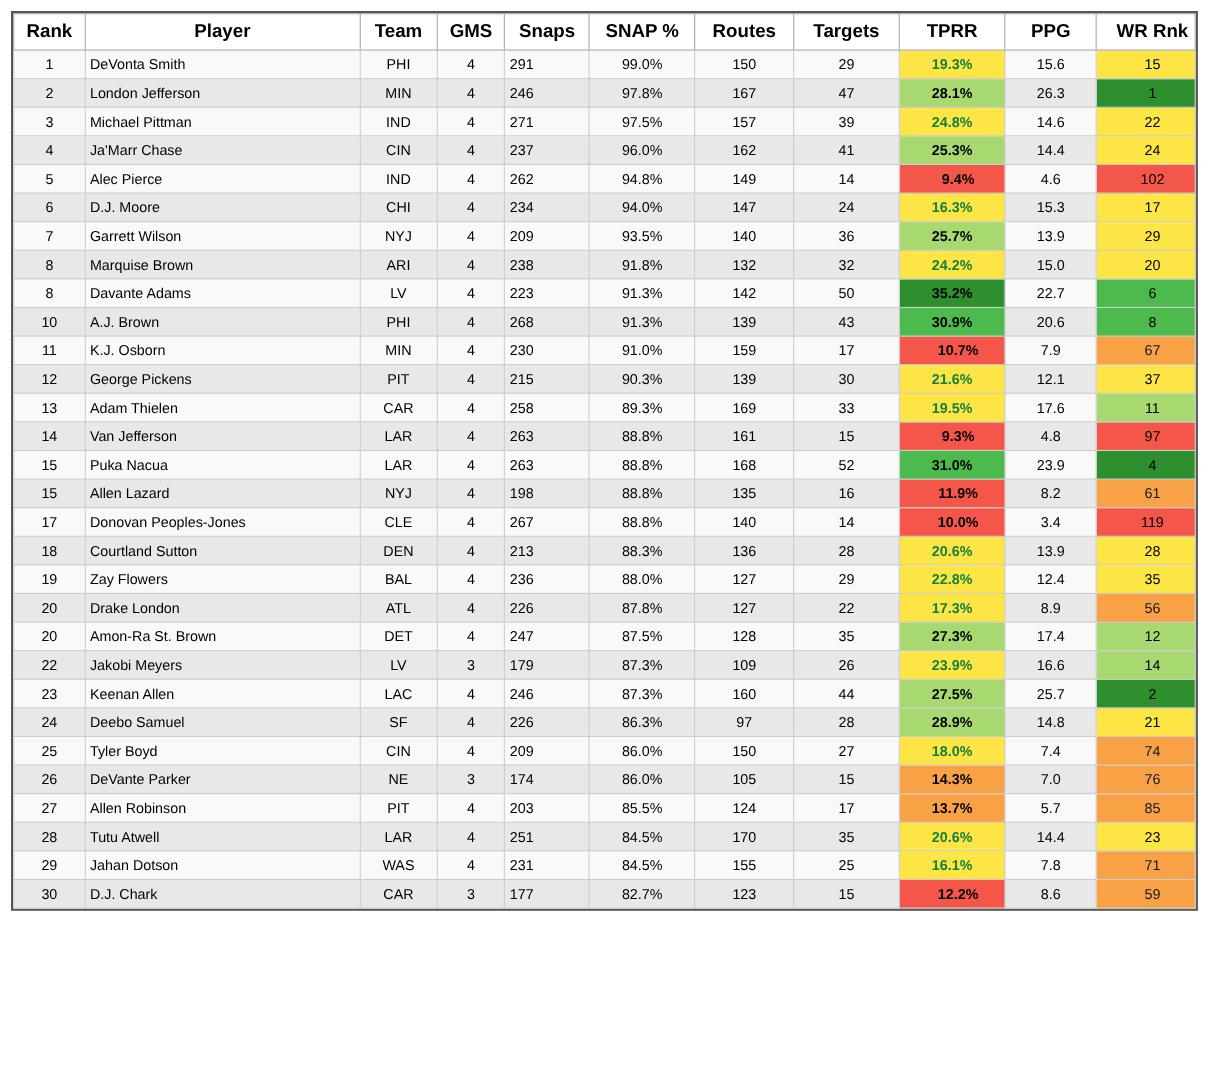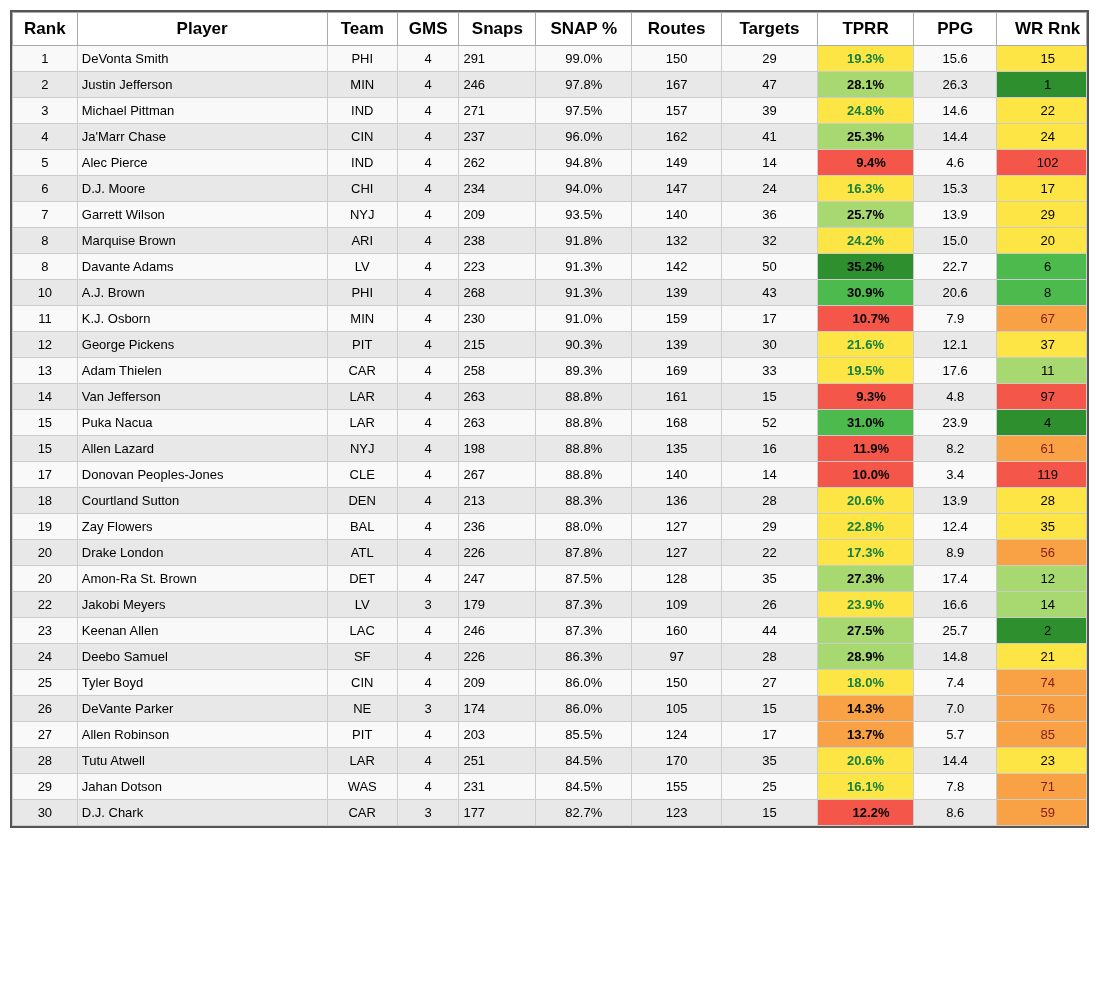--- a/index.html
+++ b/index.html
@@ -55,21 +55,21 @@
     .col-wrrnk { width: 70px; text-align: center; padding-left: 16px; }
 
     .tprr-red { background-color: #f4574a !important; color: #000; padding-left: 15px; }
     .tprr-orange { background-color: #f9a145 !important; color: #000; }
     .tprr-yellow { background-color: #fce545 !important; color: #15803d; }
     .tprr-light-green { background-color: #a8d870 !important; color: #000; }
     .tprr-green { background-color: #4cba4c !important; color: #000; }
     .tprr-dark-green { background-color: #2d8f2d !important; color: #000; }
 
     .wrrnk-red { background-color: #f4574a !important; color: #000; }
-    .wrrnk-orange { background-color: #f9a145 !important; color: #7f1d1d; }
+    .wrrnk-orange { background-color: #f9a145 !important; color: #0f172a; }
     .wrrnk-yellow { background-color: #fce545 !important; color: #000; }
     .wrrnk-light-green { background-color: #a8d870 !important; color: #000; }
     .wrrnk-green { background-color: #4cba4c !important; color: #000; }
     .wrrnk-dark-green { background-color: #2d8f2d !important; color: #000; }
   </style>
 </head>
 <body>
 
 <div class="table-container">
   <table>
@@ -97,21 +97,21 @@
           <td class="col-snaps">291</td>
           <td class="col-snap-pct">99.0%</td>
           <td class="col-routes">150</td>
           <td class="col-targets">29</td>
           <td class="col-tprr tprr-yellow">19.3%</td>
           <td class="col-ppg">15.6</td>
           <td class="col-wrrnk wrrnk-yellow">15</td>
         </tr>
         <tr>
           <td class="col-rank">2</td>
-          <td class="col-player">Justin Jefferson</td>
+          <td class="col-player">London Jefferson</td>
           <td class="col-team">MIN</td>
           <td class="col-gms">4</td>
           <td class="col-snaps">246</td>
           <td class="col-snap-pct">97.8%</td>
           <td class="col-routes">167</td>
           <td class="col-targets">47</td>
           <td class="col-tprr tprr-light-green">28.1%</td>
           <td class="col-ppg">26.3</td>
           <td class="col-wrrnk wrrnk-dark-green">1</td>
         </tr>

